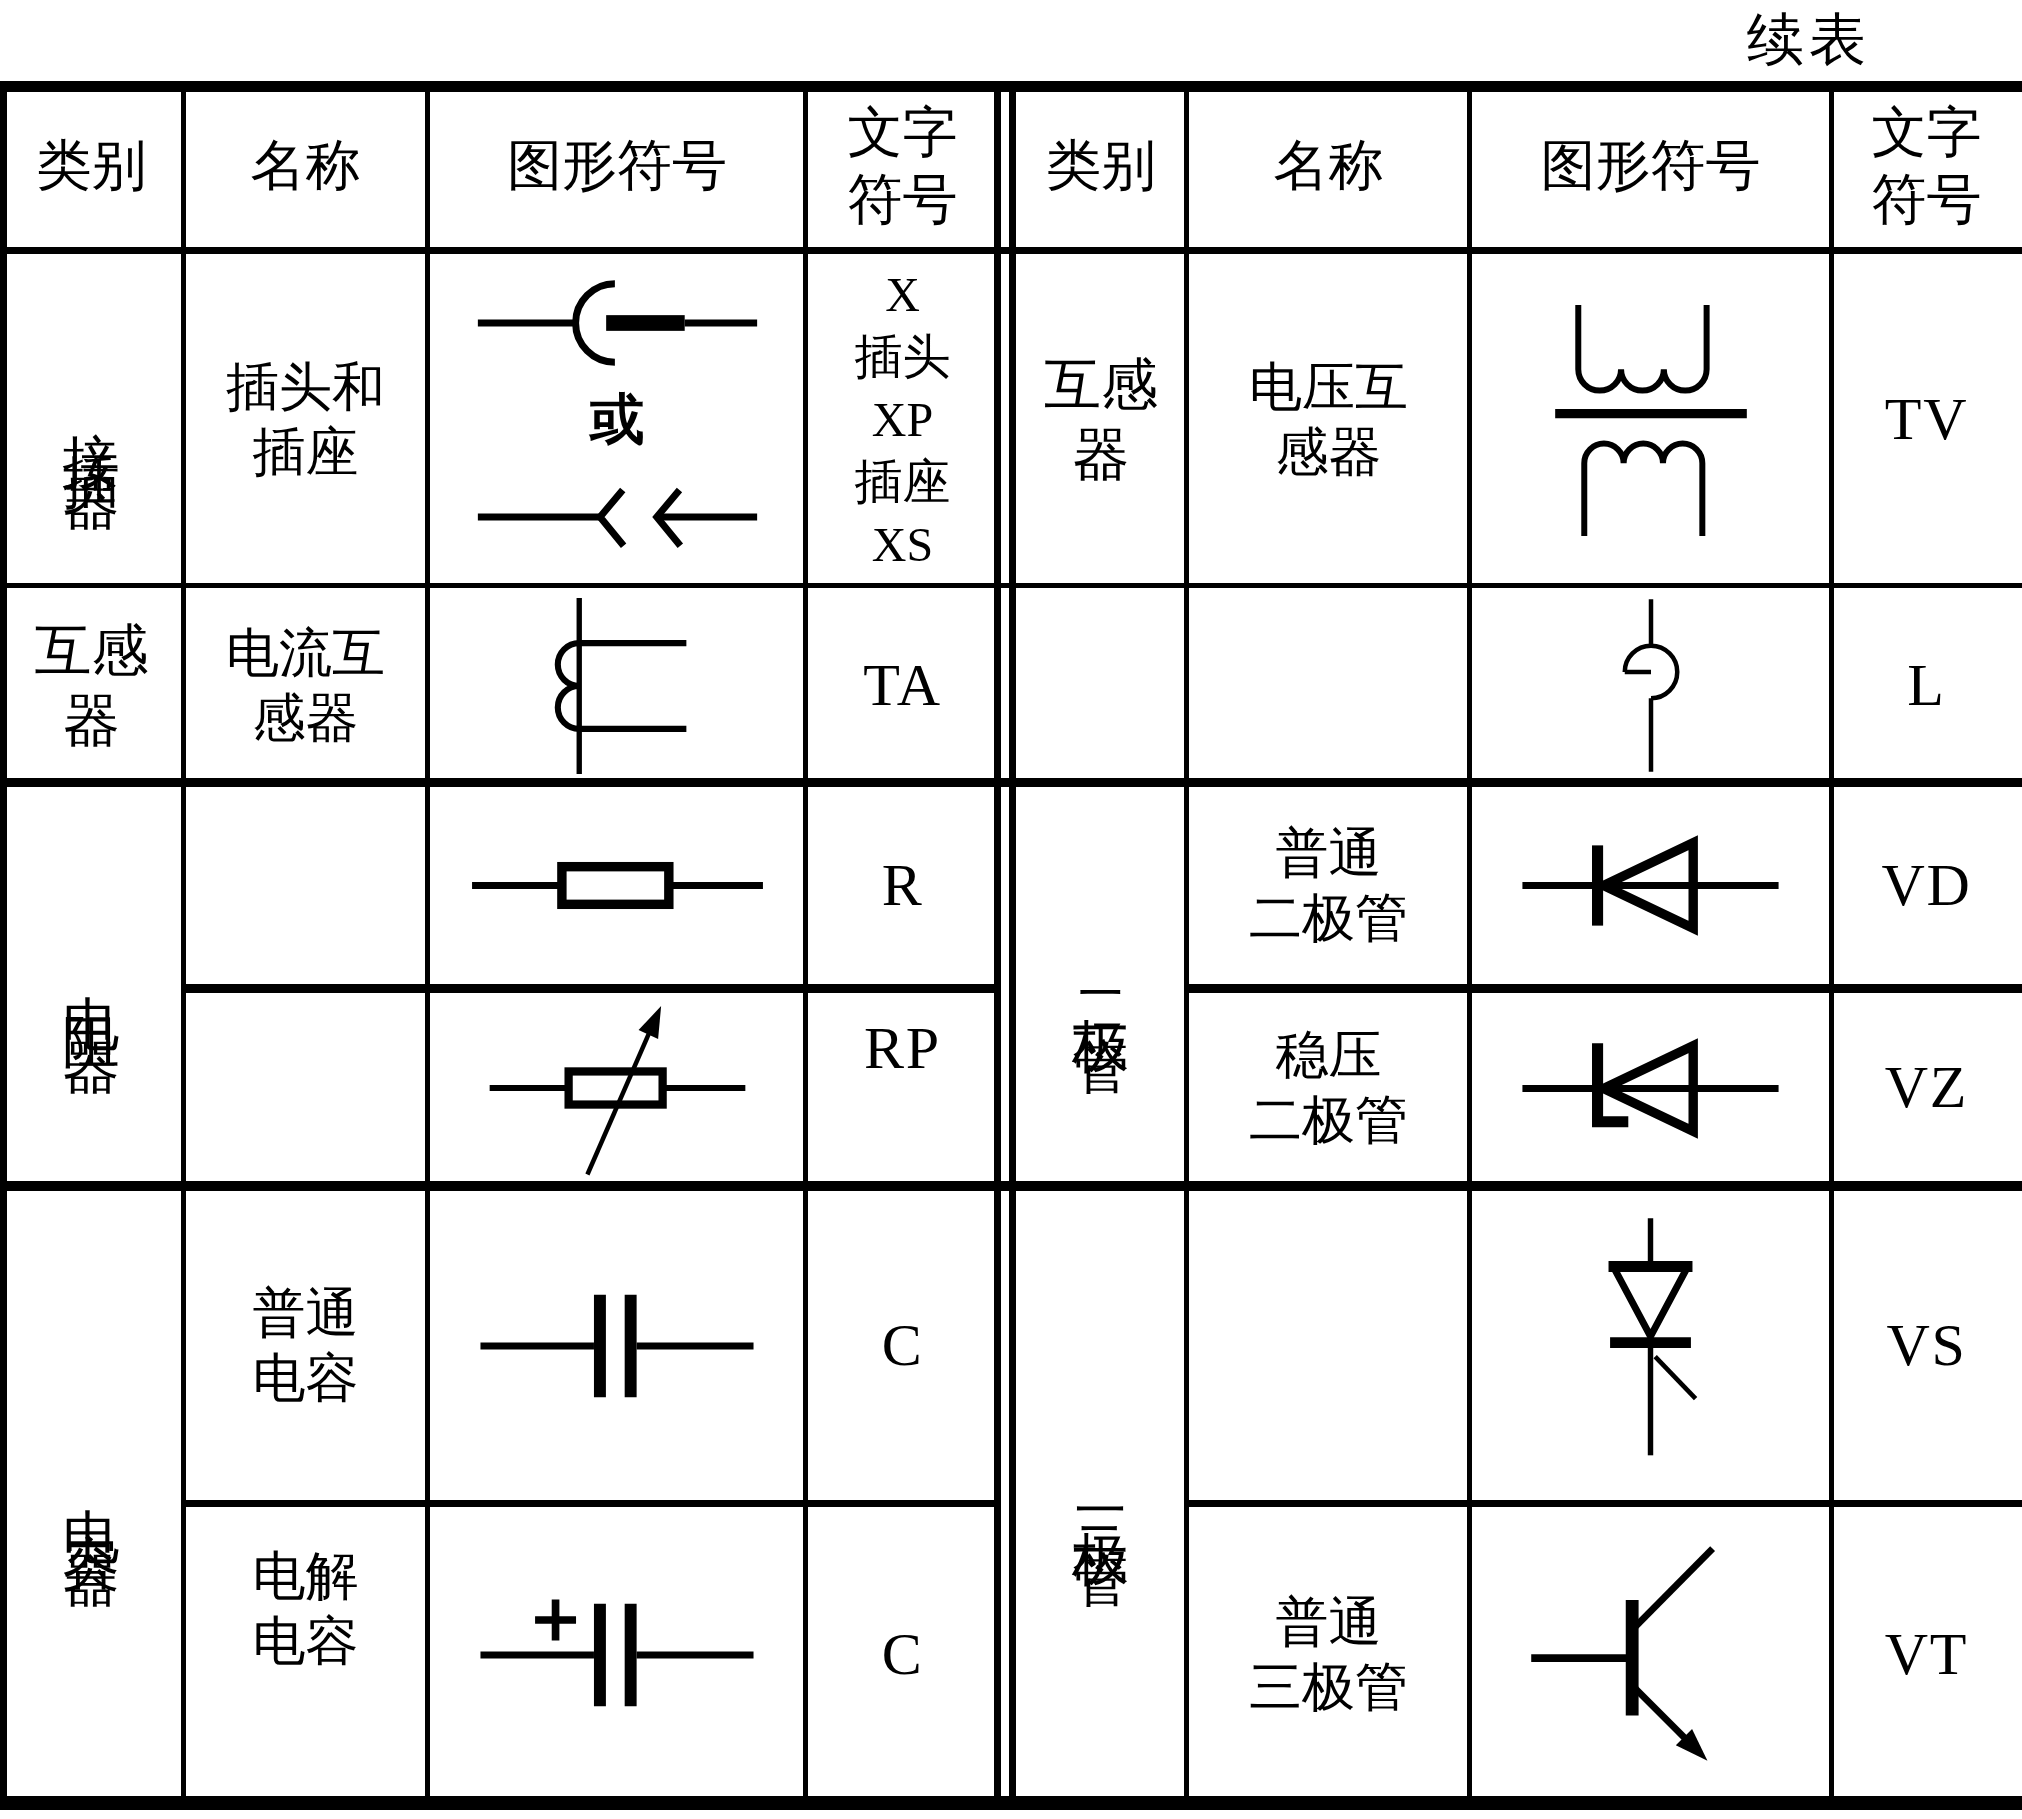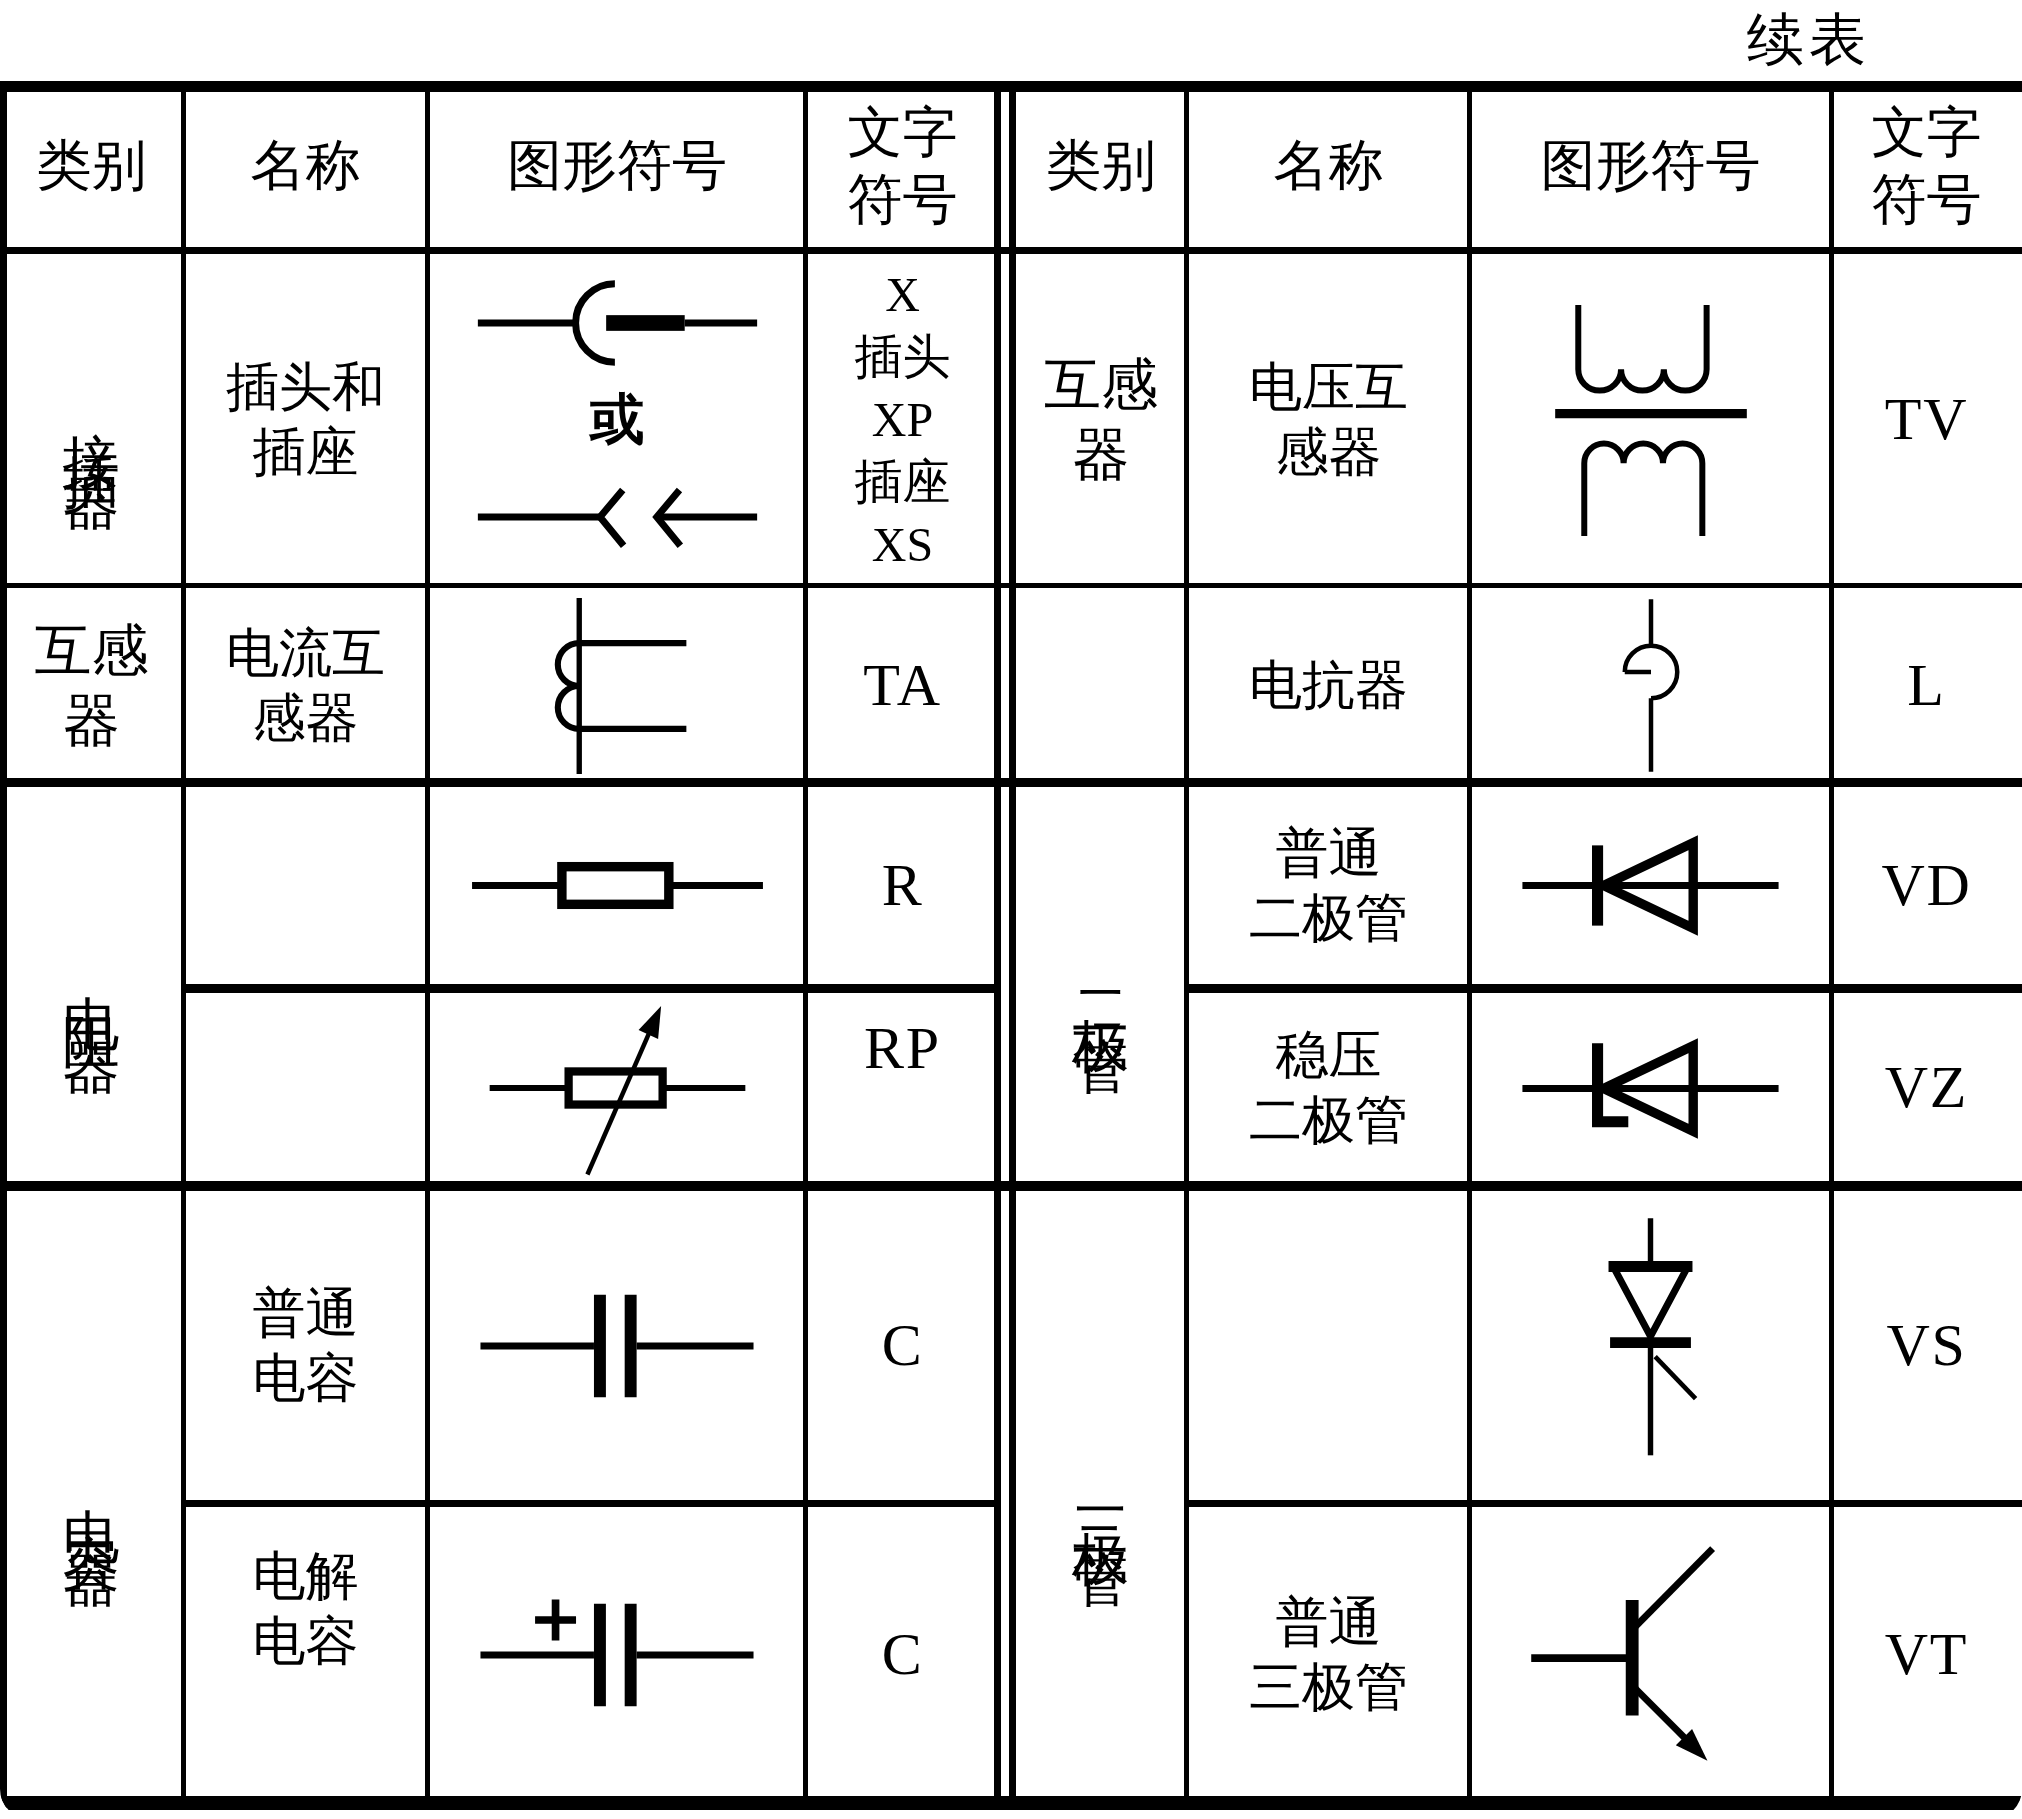--- a/index.html
+++ b/index.html
@@ -1,17 +1,17 @@
 <!DOCTYPE html>
 <html style="font-size:13.7px"><head>
 <meta charset="utf-8">
 <style>
   html,body{margin:0;padding:0;background:#fff;}
   .page{position:relative;width:2022px;height:1819px;background:#fff;overflow:hidden;
-        font-family:"Liberation Serif","DejaVu Serif",serif;color:#000;border-radius:30px;}
+        font-family:"Liberation Serif","DejaVu Serif",serif;color:#000;}
   .hl,.vl{position:absolute;background:#000;}
   .cell{position:absolute;display:flex;align-items:center;justify-content:center;
         text-align:center;white-space:pre-line;line-height:1.22;font-size:53px;}
   .hdr{font-size:55px;}
   .cat{font-size:57px;}
   .vert{writing-mode:vertical-rl;text-orientation:upright;letter-spacing:0.40em;line-height:1;}
   .lettr{font-size:60px;letter-spacing:1.7px;}
   .xcol{font-size:48px;line-height:1.3;}
   .symcell{flex-direction:column;}
   .orlbl{font-size:55px;font-weight:700;margin:15.4px 0;}
@@ -153,21 +153,20 @@
   <div class="cell" style="left:1470px;top:252px;width:361px;height:336px">
     <svg width="240" height="231" viewBox="0 0 280 270">
       <path d="M55,0 L55,75 A25,25 0 0 0 105,75 A25,25 0 0 0 155,75 A25,25 0 0 0 205,75 L205,0" stroke="#000" stroke-width="7" fill="none"></path>
       <path d="M28,127 L252,127" stroke="#000" stroke-width="11" fill="none"></path>
       <path d="M62,270 L62,185 A23,23 0 0 1 108,185 A23,23 0 0 1 154,185 A23,23 0 0 1 200,185 L200,270" stroke="#000" stroke-width="7" fill="none"></path>
     </svg>
   </div>
   <div class="cell lettr" style="left:1831px;top:252px;width:191px;height:336px">TV</div>
 
   <div class="cell cat" style="left:1016px;top:588px;width:170px;height:195px"></div>
-  <div class="cell" style="left:1187px;top:588px;width:283px;height:195px">电抗器</div>
   <div class="cell" style="left:1470px;top:588px;width:361px;height:195px">
     <svg width="120" height="173" viewBox="0 0 160 230">
       <path d="M80,0 L80,62" stroke="#000" stroke-width="6" fill="none"></path>
       <path d="M45,97 A35,35 0 1 1 80,132" stroke="#000" stroke-width="6" fill="none"></path>
       <path d="M45,97 L80,97" stroke="#000" stroke-width="6" fill="none"></path>
       <path d="M80,132 L80,230" stroke="#000" stroke-width="6" fill="none"></path>
     </svg>
   </div>
   <div class="cell lettr" style="left:1831px;top:588px;width:191px;height:195px">L</div>
 

